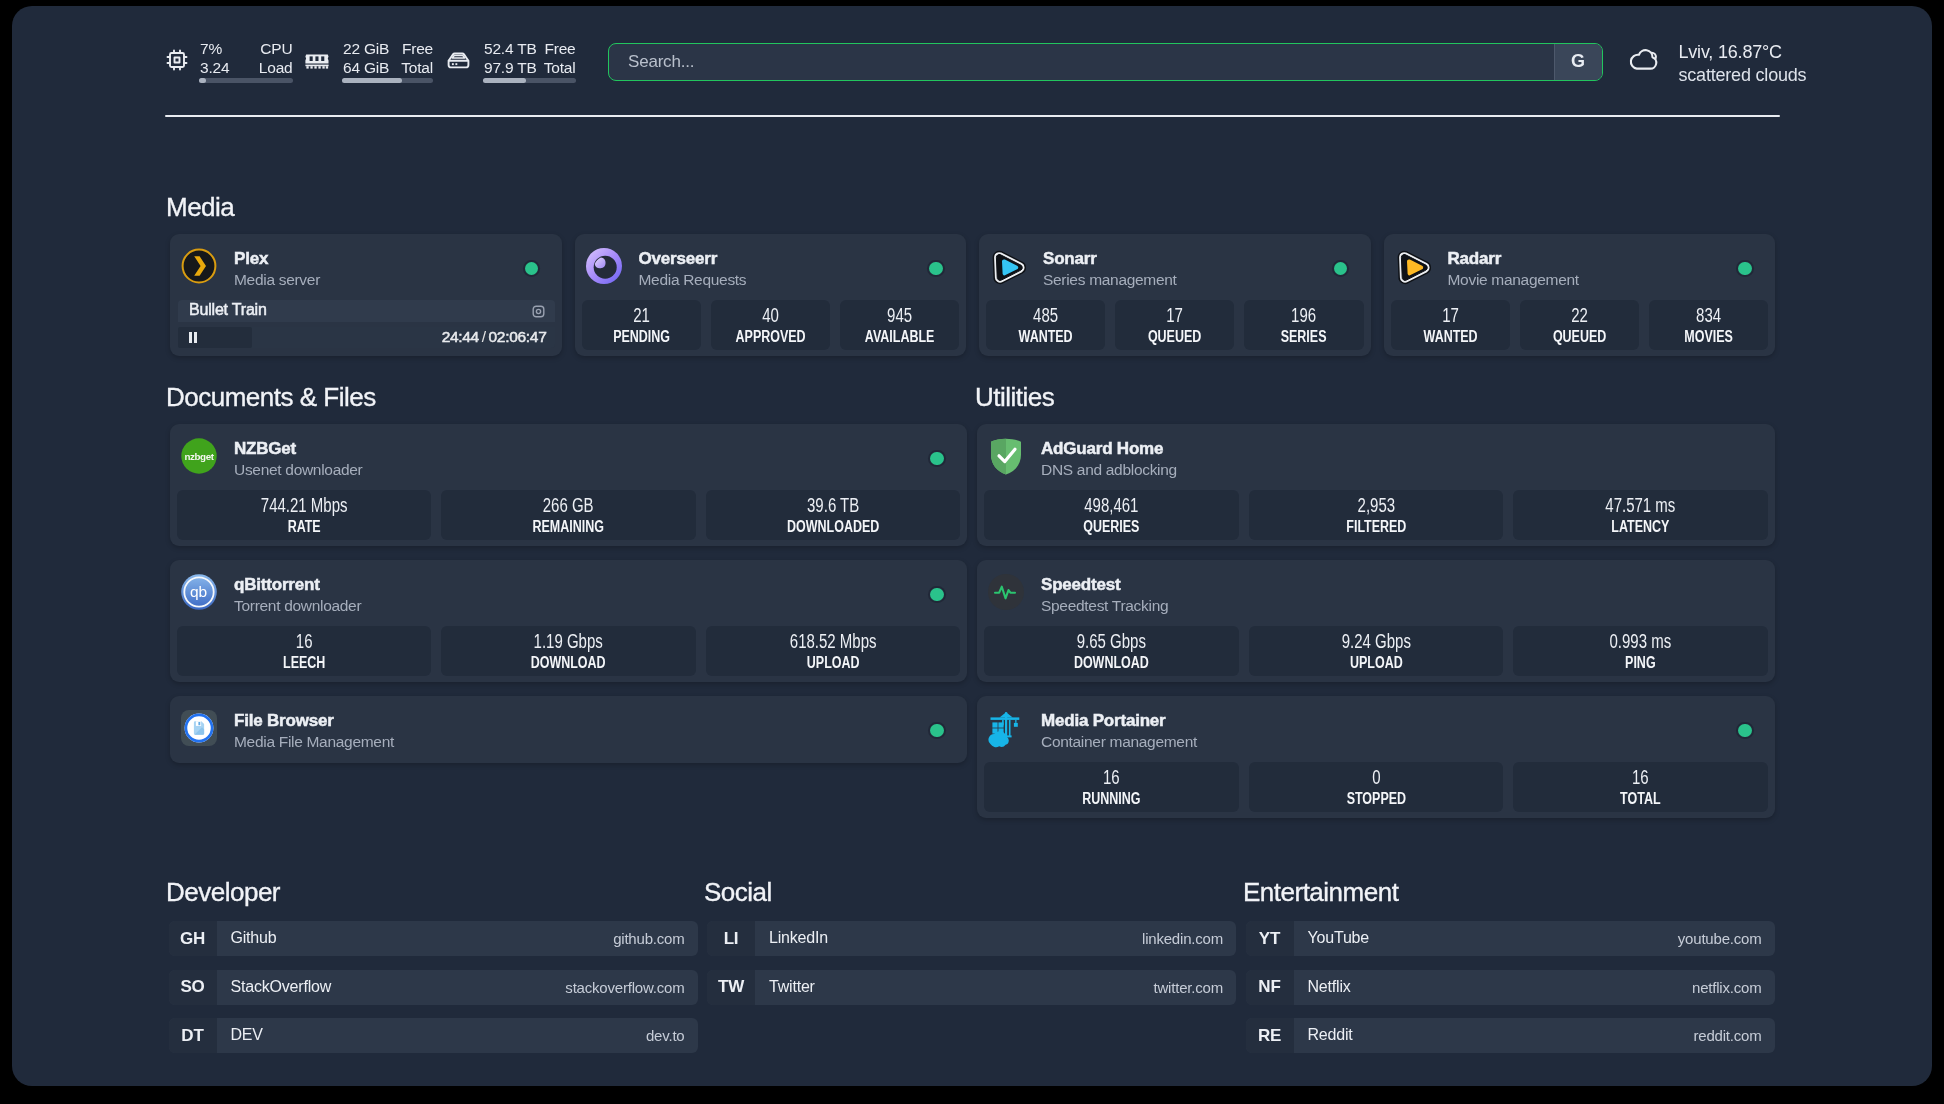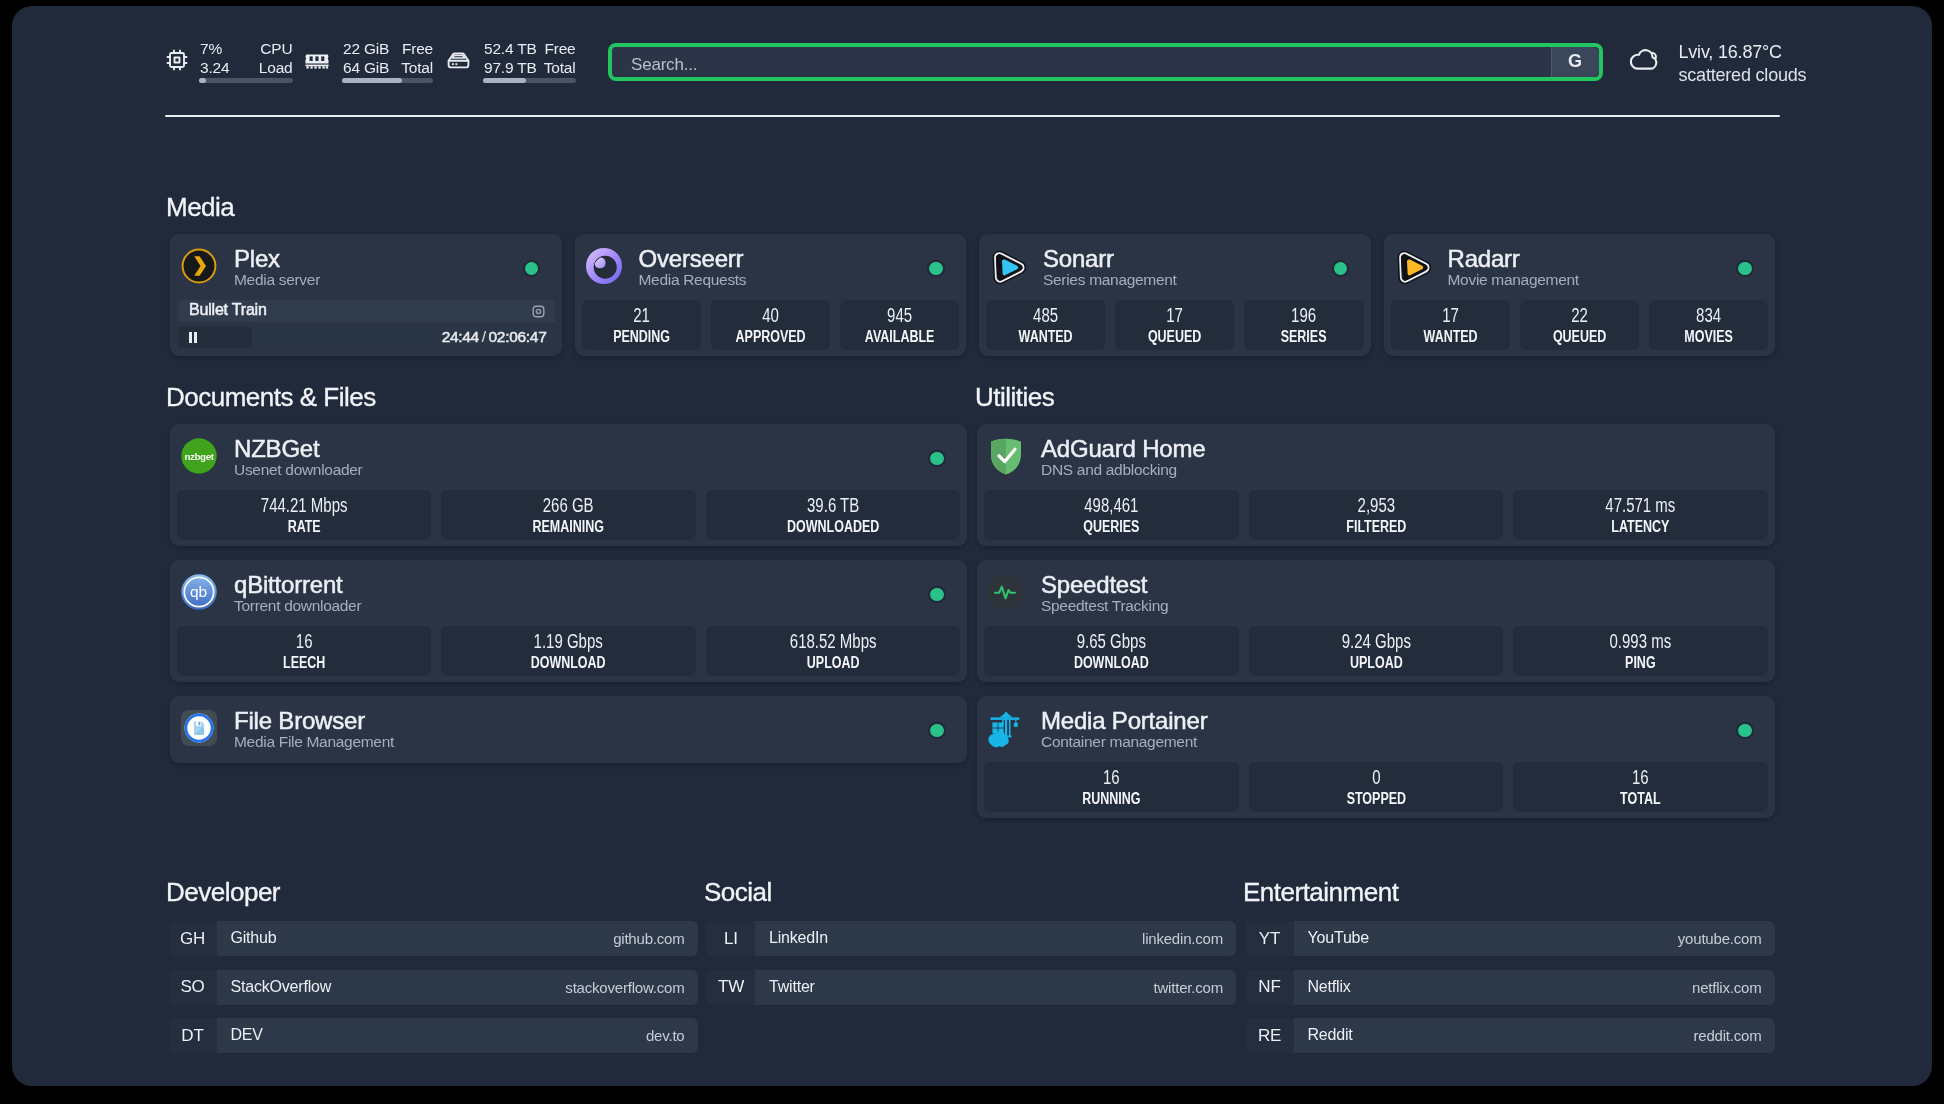--- a/index.html
+++ b/index.html
@@ -1,29 +1,29 @@
 <!DOCTYPE html>
 <html><head><meta charset="utf-8"><style>
 *{margin:0;padding:0;box-sizing:border-box}
 html,body{width:1944px;height:1104px;background:#000;overflow:hidden}
 body{font-family:"Liberation Sans",sans-serif;-webkit-font-smoothing:antialiased;will-change:transform}
 #panel{position:absolute;left:12px;top:6px;width:1920px;height:1080px;background:#202a3b;border-radius:20px}
 .abs{position:absolute}
 .card{position:absolute;background:#2a3444;border-radius:9px;box-shadow:0 2px 5px rgba(0,0,0,.22)}
 .logo{position:absolute;left:11px;top:14px;width:36px;height:36px}
-.ttl{position:absolute;left:64px;top:12px;font-size:24px;font-weight:400;-webkit-text-stroke:.5px #eceff4;color:#eceff4;letter-spacing:-.2px;line-height:25px;white-space:nowrap}
+.ttl{position:absolute;left:64px;top:12px;font-size:17px;font-weight:700;-webkit-text-stroke:.5px #eceff4;color:#eceff4;letter-spacing:-.2px;line-height:25px;white-space:nowrap}
 .sub{position:absolute;left:64px;top:35px;font-size:15.5px;color:#a6aebc;letter-spacing:-.3px;line-height:21px;white-space:nowrap}
 .dot{position:absolute;width:13.5px;height:13.5px;border-radius:50%;background:#2ac28b;right:23.5px;top:26.5px;box-shadow:0 0 0 2px rgba(24,27,44,.5)}
 .stats{position:absolute;left:7px;right:7px;bottom:6px;height:49.5px;display:flex;gap:10px}
 .stat{flex:1;background:#222c3b;border-radius:6px;text-align:center;padding-top:3.5px;overflow:hidden}
 .sv{font-size:20px;color:#eceff4;line-height:23px;transform:scaleX(.75);white-space:nowrap}
 .sl{font-size:16px;font-weight:700;color:#f4f6f9;line-height:19.5px;transform:scaleX(.78);white-space:nowrap}
 .sect{position:absolute;font-size:26px;font-weight:400;-webkit-text-stroke:.35px #f1f3f7;color:#f1f3f7;letter-spacing:-.5px;line-height:36px}
 .bmrow{position:absolute;height:35px;border-radius:6px;background:#2d3849}
-.bmchip{position:absolute;left:0;top:0;bottom:0;width:48px;background:#242e3e;border-radius:6px 0 0 6px;display:flex;align-items:center;justify-content:center;font-size:17px;font-weight:400;color:#eceff4;letter-spacing:-.2px}
+.bmchip{position:absolute;left:0;top:0;bottom:0;width:48px;background:#242e3e;border-radius:6px 0 0 6px;display:flex;align-items:center;justify-content:center;font-size:17px;font-weight:700;color:#eceff4;letter-spacing:-.2px}
 .bmname{position:absolute;left:62px;top:8px;font-size:16px;color:#eceff4;letter-spacing:-.2px}
 .bmdom{position:absolute;right:13px;top:9px;font-size:15px;color:#c6ccd7;letter-spacing:-.2px}
 </style></head><body>
 <div id="panel"></div>
 <div class="abs" style="left:165px;top:48px;"><svg width="24" height="24" viewBox="0 0 24 24" style="">
       <g fill="none" stroke="#e9ecf1" stroke-width="1.9" stroke-linecap="round" stroke-linejoin="round">
         <rect x="5" y="5" width="14" height="14" rx="1.5"></rect>
         <rect x="9.5" y="9.5" width="5" height="5"></rect>
         <path d="M9 2.5v2.5M15 2.5v2.5M9 19v2.5M15 19v2.5M2.5 9h2.5M2.5 15h2.5M19 9h2.5M19 15h2.5"></path>
       </g>
@@ -68,21 +68,21 @@
 <div class="abs" style="left:341.5px;top:77.5px;width:91.5px;height:5px;border-radius:3px;background:#4a5466">
     <div style="width:65.6%;height:5px;border-radius:3px;background:#aab2bf"></div>
   </div>
 <div class="abs" style="left:484px;top:38.5px;width:91.5px;font-size:15.5px;line-height:19px;color:#e8ebf1;letter-spacing:-.2px">
     <div style="float:left">52.4 TB<br>97.9 TB</div>
     <div style="float:right;text-align:right">Free<br>Total</div>
   </div>
 <div class="abs" style="left:482.5px;top:77.5px;width:93px;height:5px;border-radius:3px;background:#4a5466">
     <div style="width:46.5%;height:5px;border-radius:3px;background:#aab2bf"></div>
   </div>
-<div class="abs" style="left:608px;top:42.5px;width:994.5px;height:38px;border:4px solid #22c55e;border-radius:8px;background:#2b3547">
+<div class="abs" style="left:608px;top:42.5px;width:994.5px;height:38px;border:1px solid #22c55e;border-radius:8px;background:#2b3547">
     <div style="position:absolute;left:19px;top:8.5px;font-size:17px;color:#b9c0cc;letter-spacing:-.2px">Search...</div>
     <div style="position:absolute;right:0;top:0;bottom:0;width:48px;background:#3a4659;border-left:1px solid #4e596c;border-radius:0 7px 7px 0;display:flex;align-items:center;justify-content:center;font-size:18px;font-weight:700;color:#e8ecf2">G</div>
   </div>
 <div class="abs" style="left:1626.5px;top:45px;"><svg width="34" height="27" viewBox="0 0 34 27" style="">
       <circle cx="24.8" cy="11.8" r="4.1" fill="none" stroke="#e9ecf1" stroke-width="2.1"></circle>
       <path d="M9.8 23.6h13.4a5.9 5.9 0 0 0 2.3-11.4 7 7 0 0 0-13.6-2.4 6.75 6.75 0 0 0-2.1 13.8z" fill="#202a3b" stroke="#e9ecf1" stroke-width="2.1" stroke-linejoin="round"></path>
     </svg></div>
 <div class="abs" style="left:1678.5px;top:41px;font-size:18px;line-height:22.5px;color:#e8ebf1;letter-spacing:-.2px">Lviv, 16.87°C<br><span style="color:#dde2ea">scattered clouds</span></div>
 <div class="abs" style="left:165px;top:114.5px;width:1615px;height:2px;background:#e9ecf1;border-radius:1px"></div>
 <div class="sect" style="left:166px;top:189px">Media</div>

